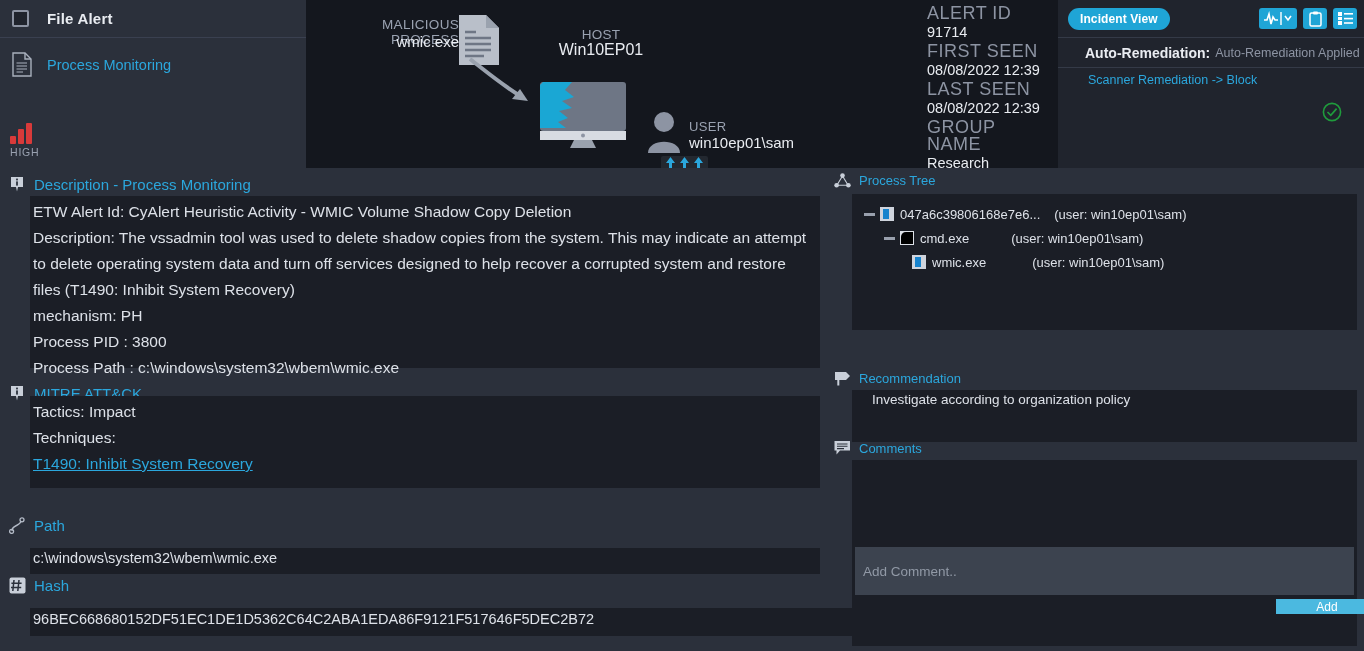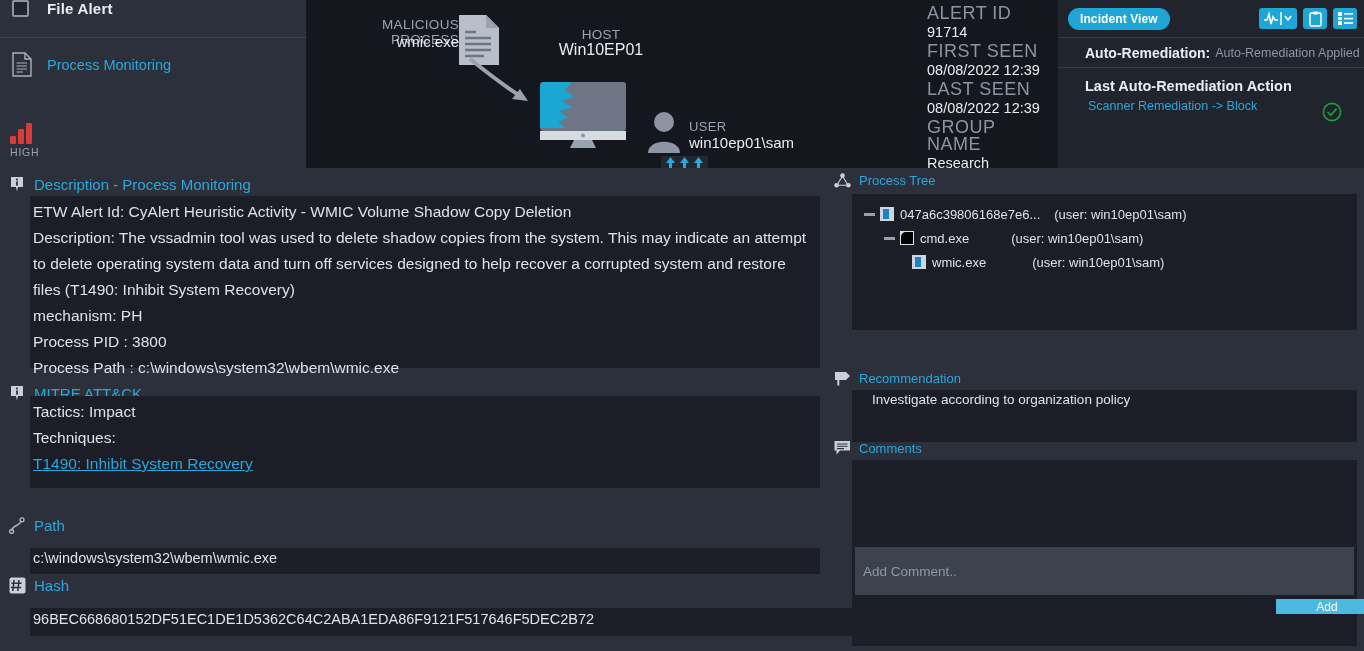--- a/index.html
+++ b/index.html
@@ -13,21 +13,21 @@
 
   
   .top-banner { position: absolute; left: 0; top: 0; width: 1364px; height: 168px; }
 
   .tb-left {
     position: absolute; left: 0; top: 0; width: 306px; height: 168px;
     background: #2b303b;
   }
   .tb-left-head {
     height: 38px; border-bottom: 1px solid #3a4050;
-    display: flex; align-items: flex-start; padding-left: 12px;
+    display: flex; align-items: center; padding-left: 12px;
   }
   .chk {
     width: 17px; height: 17px; border: 2px solid #8d94a3;
     background: #20242d; border-radius: 2px; margin-right: 18px;
     flex: 0 0 auto;
   }
   .tb-title { font-size: 15px; font-weight: bold; color: #e9ecf1; letter-spacing: .2px; }
 
   .tb-sub { display: flex; align-items: center; padding: 14px 0 0 12px; }
   .doc-icon { width: 20px; height: 25px; margin-right: 15px; flex: 0 0 auto; }
@@ -299,21 +299,20 @@
             <rect x="0" y="10" width="4" height="4" fill="#fff"></rect>
               <rect x="6" y="11.2" width="9" height="1.6" fill="#fff"></rect>
           </svg>
         </span>
       </span>
     </div>
     <div class="remed-row">
       <span class="remed-k">Auto-Remediation:</span>
       <span class="remed-v">Auto-Remediation Applied</span>
     </div>
-    <div class="last-act">Last Auto-Remediation Action</div>
     <div class="act-row">
       <span class="act-link">Scanner Remediation -&gt; Block</span>
     </div>
     <span class="act-ok">
       <svg width="20" height="20" viewBox="0 0 20 20">
         <circle cx="10" cy="10" r="8.6" fill="none" stroke="#1f9b3c" stroke-width="1.6"></circle>
         <path d="M5.5 10 L8.8 13.3 L14.6 6.6" stroke="#1f9b3c" stroke-width="1.7" fill="none"></path>
       </svg>
     </span>
   </div>

